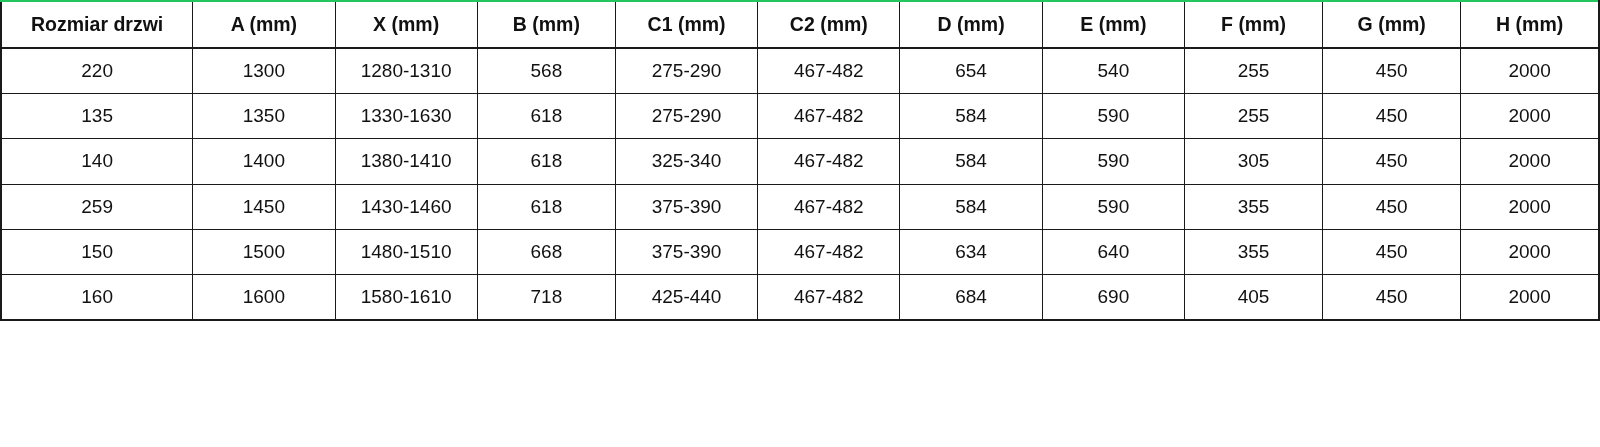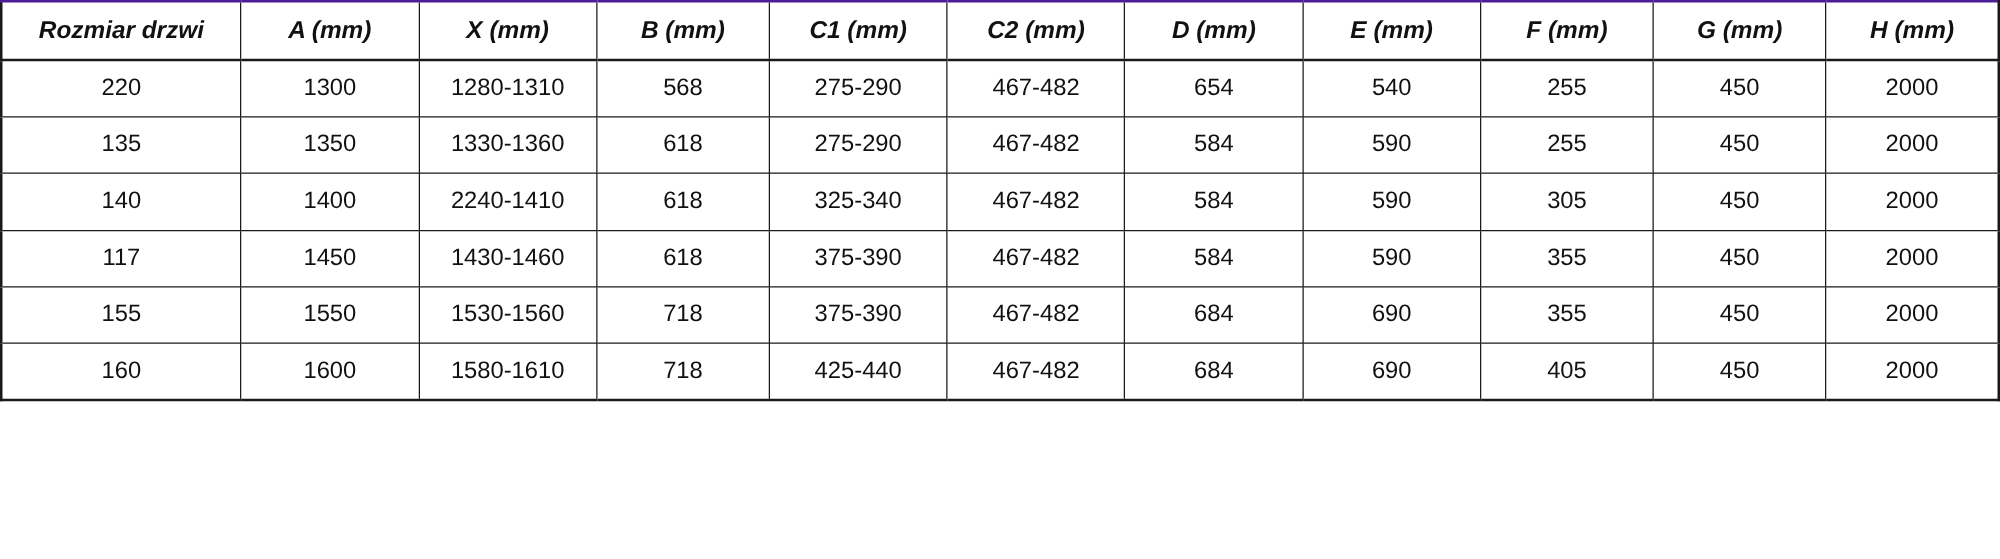--- a/index.html
+++ b/index.html
@@ -46,23 +46,22 @@
   table.spec-table tbody td {
     font-weight: normal;
   }
   table.spec-table tr > *:first-child {
     border-left: 2px solid #1a1a1a;
   }
   table.spec-table tr > *:last-child {
     border-right: 2px solid #1a1a1a;
   }
   table.spec-table thead tr > * {
-    border-top: 2px solid #4c1d95;
+    border-top: 2px solid #22c55e;
     border-bottom: 2px solid #1a1a1a;
-    font-style: italic;
   }
   table.spec-table tbody tr:last-child > * {
     border-bottom: 2px solid #1a1a1a;
   }
   col.c0 { width: 186px; }
   col.c1 { width: 138px; }
   col.c2 { width: 138px; }
   col.c3 { width: 134px; }
   col.c4 { width: 138px; }
   col.c5 { width: 138px; }
@@ -115,65 +114,65 @@
         <td>467-482</td>
         <td>654</td>
         <td>540</td>
         <td>255</td>
         <td>450</td>
         <td>2000</td>
       </tr>
       <tr>
         <td>135</td>
         <td>1350</td>
-        <td>1330-1360</td>
+        <td>1330-1630</td>
         <td>618</td>
         <td>275-290</td>
         <td>467-482</td>
         <td>584</td>
         <td>590</td>
         <td>255</td>
         <td>450</td>
         <td>2000</td>
       </tr>
       <tr>
         <td>140</td>
         <td>1400</td>
-        <td>2240-1410</td>
+        <td>1380-1410</td>
         <td>618</td>
         <td>325-340</td>
         <td>467-482</td>
         <td>584</td>
         <td>590</td>
         <td>305</td>
         <td>450</td>
         <td>2000</td>
       </tr>
       <tr>
-        <td>117</td>
+        <td>259</td>
         <td>1450</td>
         <td>1430-1460</td>
         <td>618</td>
         <td>375-390</td>
         <td>467-482</td>
         <td>584</td>
         <td>590</td>
         <td>355</td>
         <td>450</td>
         <td>2000</td>
       </tr>
       <tr>
-        <td>155</td>
-        <td>1550</td>
-        <td>1530-1560</td>
-        <td>718</td>
+        <td>150</td>
+        <td>1500</td>
+        <td>1480-1510</td>
+        <td>668</td>
         <td>375-390</td>
         <td>467-482</td>
-        <td>684</td>
-        <td>690</td>
+        <td>634</td>
+        <td>640</td>
         <td>355</td>
         <td>450</td>
         <td>2000</td>
       </tr>
       <tr>
         <td>160</td>
         <td>1600</td>
         <td>1580-1610</td>
         <td>718</td>
         <td>425-440</td>

